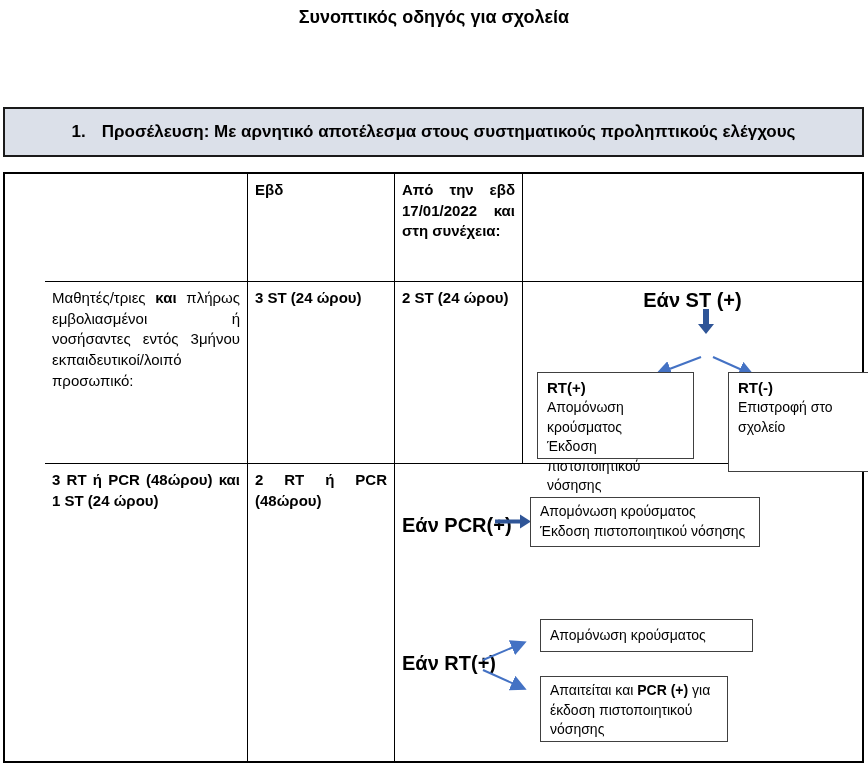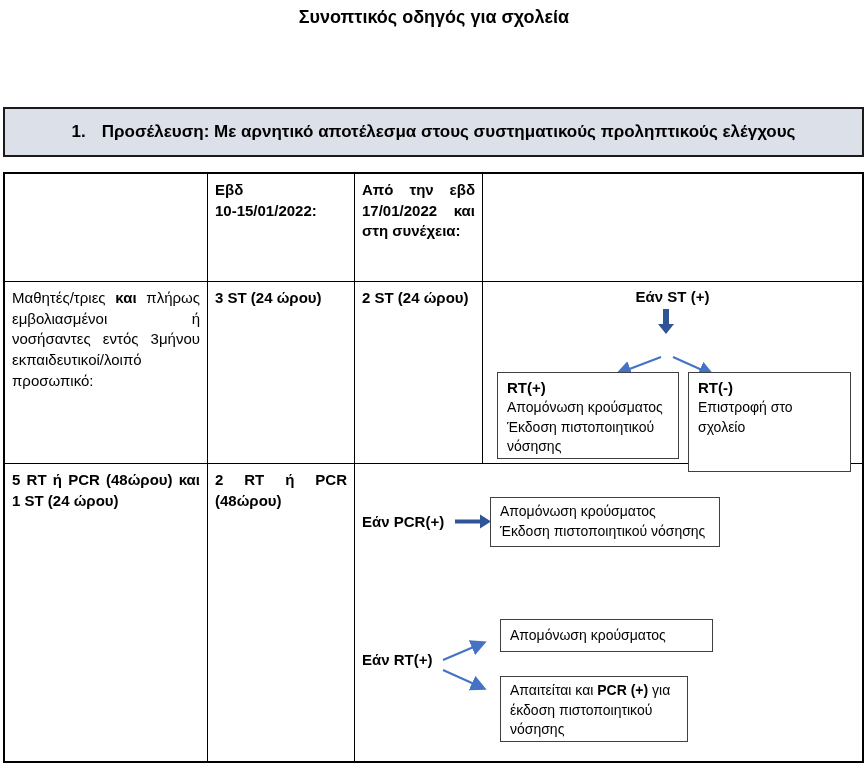--- a/index.html
+++ b/index.html
@@ -26,35 +26,36 @@
   }
   .banner .num { margin-right: 16px; }
 
   .grid-table {
     position: absolute; left: 3px; top: 172px; width: 861px; height: 591px;
     border: 2px solid #000;
     display: grid;
     grid-template-columns: 203px 147px 128px 1fr;
     grid-template-rows: 108px 182px 1fr;
     font-size: 15px;
+    padding-left: 40px;
   }
   .cell {
     border-right: 1px solid #000;
     border-bottom: 1px solid #000;
     padding: 6px 7px;
     line-height: 1.38;
   }
   .cell.last-col { border-right: none; }
   .cell.last-row { border-bottom: none; }
   .cell.hdr { font-weight: bold; }
   .cell.bold { font-weight: bold; }
   .cell.just { text-align: justify; }
   .flow-cell { position: relative; padding: 0; }
 
-  .flow-label { font-weight: bold; font-size: 15px; position: absolute; white-space: nowrap; }
+  .flow-label { font-weight: bold; font-size: 20px; position: absolute; white-space: nowrap; }
   .flow-label.center { left: 0; width: 100%; text-align: center; }
 
   .fbox {
     position: absolute; border: 1px solid #404040; background: #fff;
     font-size: 14px; line-height: 1.4; padding: 4px 9px;
   }
   .fbox .fbox-title { font-weight: bold; font-size: 15px; }
 
   svg.arrow { position: absolute; overflow: visible; }
 </style>
@@ -68,21 +69,20 @@
   <div class="banner" style="background: rgb(219, 224, 233);">
     <span class="num">1.</span>
     <span>Προσέλευση: Με αρνητικό αποτέλεσμα στους συστηματικούς προληπτικούς ελέγχους</span>
   </div>
 
   <div class="grid-table">
 
     <div class="cell hdr"></div>
     <div class="cell hdr">
       <div>Εβδ</div>
-      <div>10-15/01/2022:</div>
     </div>
     <div class="cell hdr just">Από την εβδ 17/01/2022 και στη συνέχεια:</div>
     <div class="cell hdr last-col"></div>
 
     <div class="cell just"><span>Μαθητές/τριες </span><b>και</b><span> πλήρως εμβολιασμένοι ή νοσήσαντες εντός 3μήνου εκπαιδευτικοί/λοιπό προσωπικό:</span></div>
     <div class="cell bold just">3 ST (24 ώρου)</div>
     <div class="cell bold just">2 ST (24 ώρου)</div>
     <div class="cell last-col flow-cell">
       <div class="flow-label center" style="top:5px;">Εάν ST (+)</div>
       <svg class="arrow arrow-dark-fill" style="left:175px; top:27px;" width="16" height="25" viewBox="0 0 16 25" fill="#2f5597">
@@ -90,32 +90,32 @@
       </svg>
       <svg class="arrow" style="left:120px; top:73px;" width="124" height="23" viewBox="0 0 124 23">
         <defs>
           <marker id="ah1" markerWidth="8" markerHeight="8" refX="6" refY="4" orient="auto">
             <path d="M0,0 L8,4 L0,8 Z" class="arrow-light-fill" fill="#4472c4"></path>
           </marker>
         </defs>
         <line x1="58" y1="2" x2="16" y2="18" class="arrow-light-stroke" stroke-width="2" marker-end="url(#ah1)" stroke="#4472c4"></line>
         <line x1="70" y1="2" x2="108" y2="19" class="arrow-light-stroke" stroke-width="2" marker-end="url(#ah1)" stroke="#4472c4"></line>
       </svg>
-      <div class="fbox" style="left:14px; top:90px; width:182px; height:87px;">
+      <div class="fbox" style="left:14px; top:90px; width:157px; height:87px;">
         <div class="fbox-title">RT(+)</div>
         <div>Απομόνωση κρούσματος</div>
         <div>Έκδοση πιστοποιητικού νόσησης</div>
       </div>
       <div class="fbox" style="left:205px; top:90px; width:163px; height:100px;">
         <div class="fbox-title">RT(-)</div>
         <div>Επιστροφή στο σχολείο</div>
       </div>
     </div>
 
-    <div class="cell bold just last-row">5 RT ή PCR (48ώρου) και 1 ST (24 ώρου)</div>
+    <div class="cell bold just last-row">3 RT ή PCR (48ώρου) και 1 ST (24 ώρου)</div>
     <div class="cell bold just last-row">2 RT ή PCR (48ώρου)</div>
     <div class="cell last-col last-row flow-cell">
       <div class="flow-label" style="left:7px; top:48px;">Εάν PCR(+)</div>
       <svg class="arrow" style="left:100px; top:50px;" width="36" height="15" viewBox="0 0 36 15">
         <rect x="0" y="5.5" width="26" height="4" class="arrow-dark-fill" fill="#2f5597"></rect>
         <polygon points="25,0.5 36,7.5 25,14.5" class="arrow-dark-fill" fill="#2f5597"></polygon>
       </svg>
       <div class="fbox" style="left:135px; top:33px; width:230px; height:50px;">
         <div>Απομόνωση κρούσματος</div>
         <div>Έκδοση πιστοποιητικού νόσησης</div>

